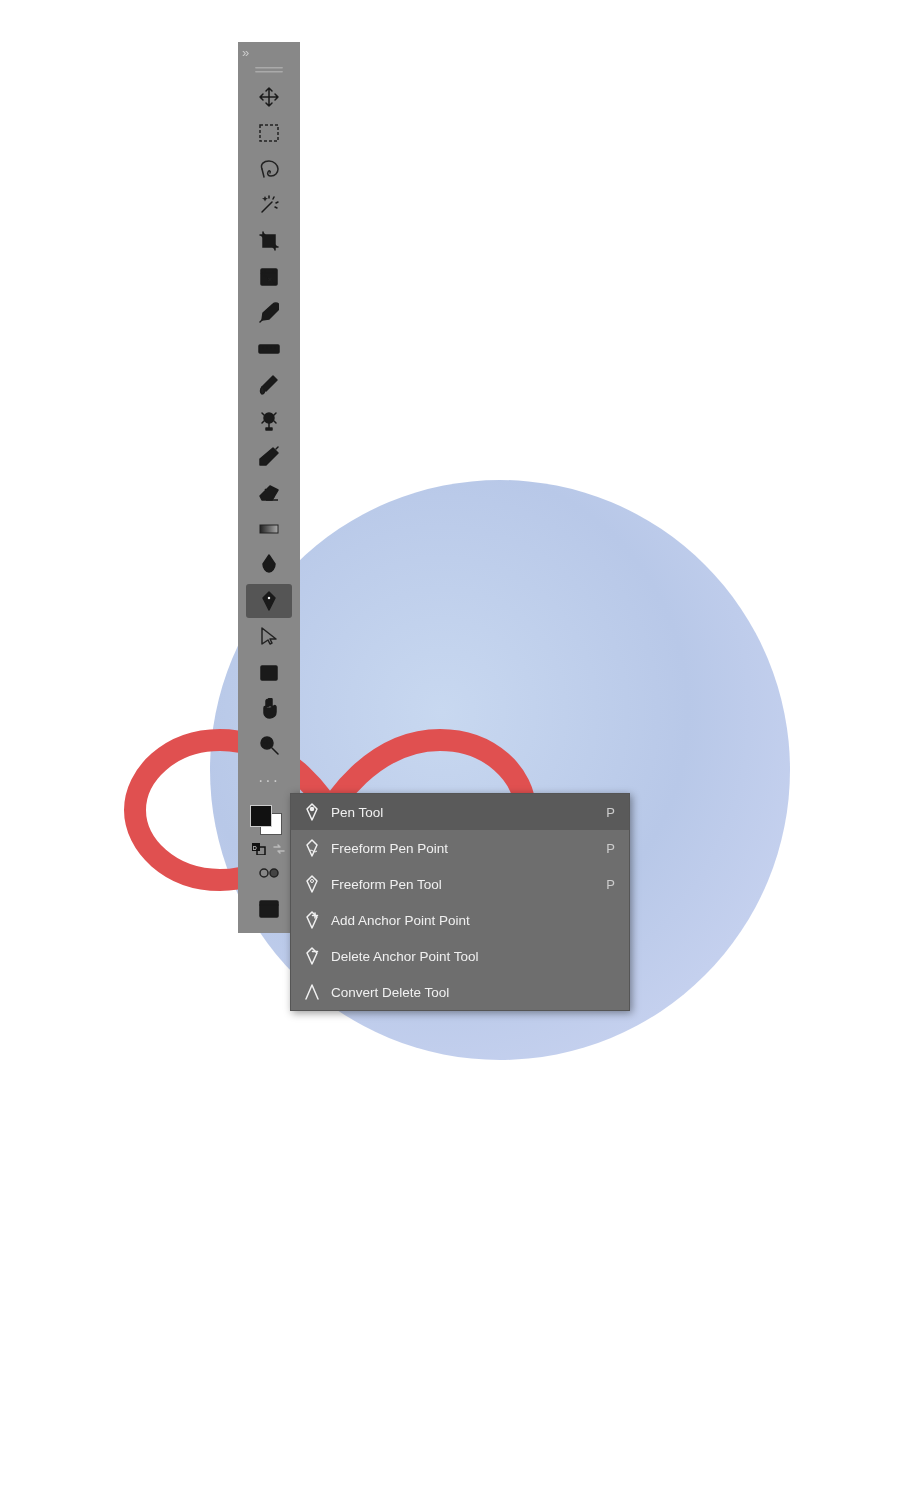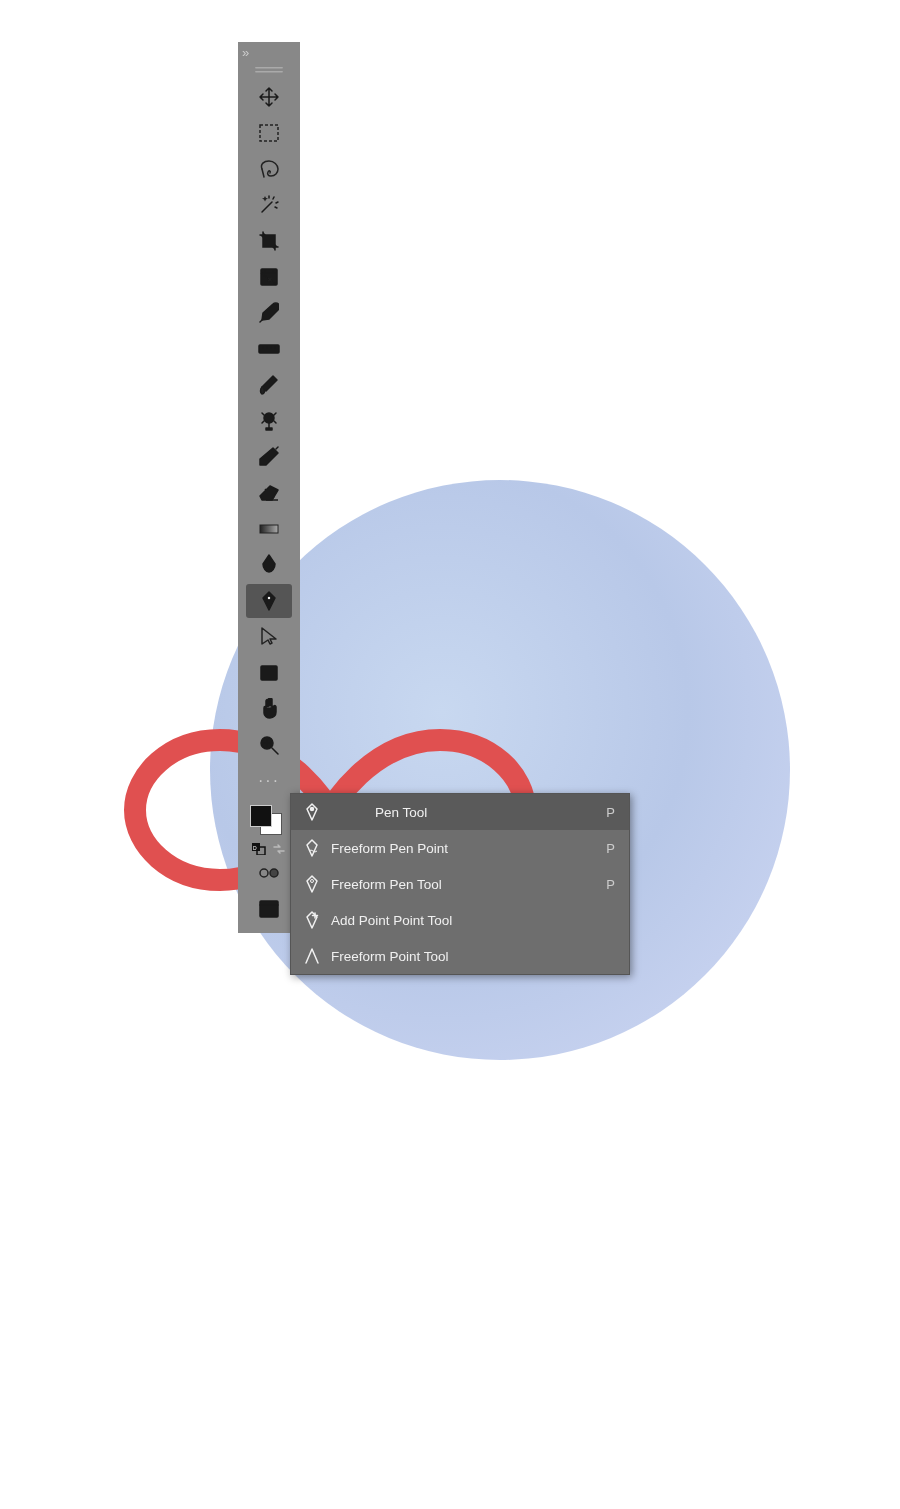--- a/index.html
+++ b/index.html
@@ -110,21 +110,20 @@
       align-items: center;
       padding: 7px 14px 7px 10px;
       cursor: pointer;
       color: #f0f0f0;
       font-size: 13.5px;
       position: relative;
     }
 
     .context-menu-item:hover, .context-menu-item.highlighted {
       background: #4a4a4a;
-      gap: 44px;
     }
 
     .context-menu-item.highlighted {
       background: #5a5a5a;
     }
 
     .context-menu-item .menu-icon {
       width: 22px;
       height: 22px;
       margin-right: 8px;
@@ -399,28 +398,38 @@
   </div>
 
   <div class="context-menu-item">
     <span class="menu-icon">
       <svg width="16" height="18" viewBox="0 0 16 18" fill="none" stroke="#f0f0f0" stroke-width="1.5">
         <path d="M8 1 L13 6 L8 17 L3 6 Z" stroke-linecap="round" stroke-linejoin="round"></path>
         <line x1="11" y1="2" x2="11" y2="7" stroke-linecap="round"></line>
         <line x1="8.5" y1="4.5" x2="13.5" y2="4.5" stroke-linecap="round"></line>
       </svg>
     </span>
-    <span class="menu-label">Add Point Point Tool</span>
+    <span class="menu-label">Add Anchor Point Point</span>
     <span class="menu-shortcut"></span>
   </div>
 
-
   <div class="context-menu-item">
     <span class="menu-icon">
       <svg width="16" height="18" viewBox="0 0 16 18" fill="none" stroke="#f0f0f0" stroke-width="1.5">
+        <path d="M8 1 L13 6 L8 17 L3 6 Z" stroke-linecap="round" stroke-linejoin="round"></path>
+        <line x1="8.5" y1="4.5" x2="13.5" y2="4.5" stroke-linecap="round"></line>
+      </svg>
+    </span>
+    <span class="menu-label">Delete Anchor Point Tool</span>
+    <span class="menu-shortcut"></span>
+  </div>
+
+  <div class="context-menu-item">
+    <span class="menu-icon">
+      <svg width="16" height="18" viewBox="0 0 16 18" fill="none" stroke="#f0f0f0" stroke-width="1.5">
         <path d="M2 16 L8 2 L14 16" stroke-linecap="round" stroke-linejoin="round"></path>
       </svg>
     </span>
-    <span class="menu-label">Freeform Point Tool</span>
+    <span class="menu-label">Convert Delete Tool</span>
     <span class="menu-shortcut"></span>
   </div>
 
 </div>
 
 </body></html>

